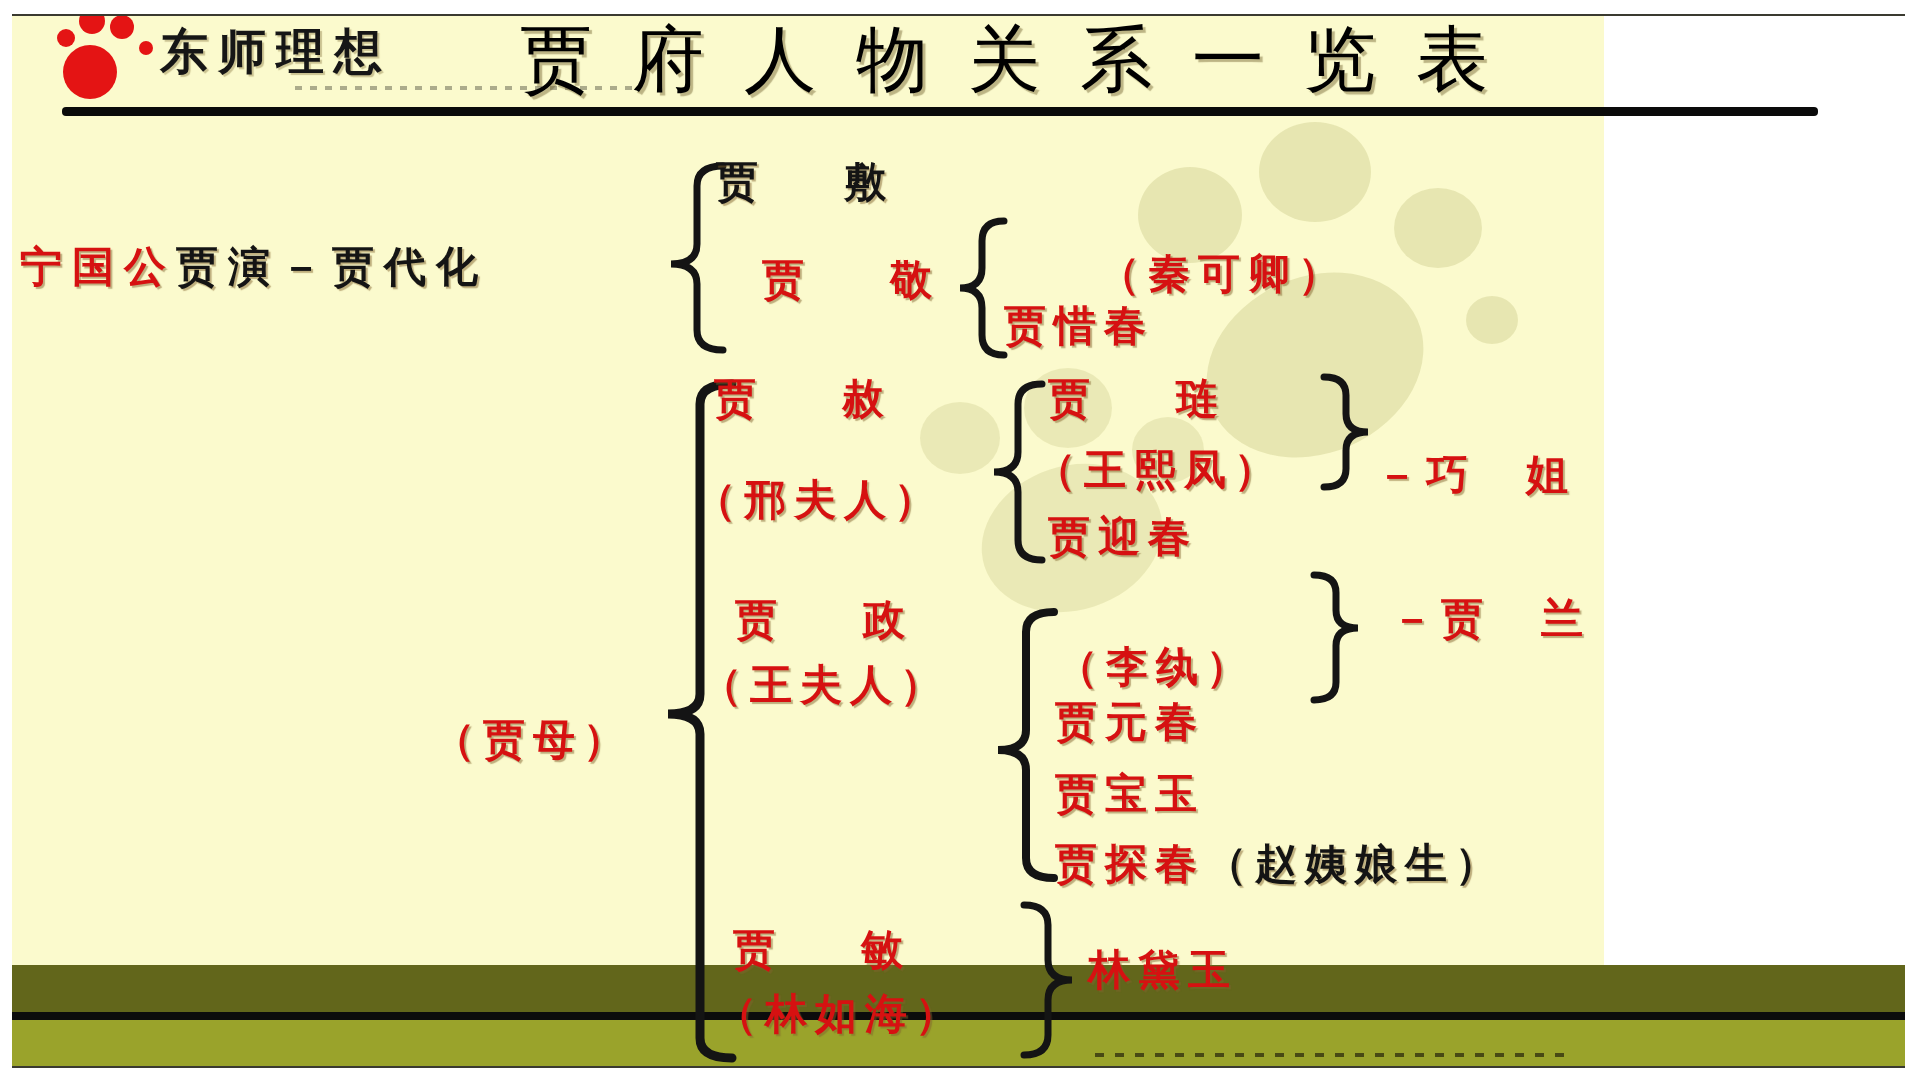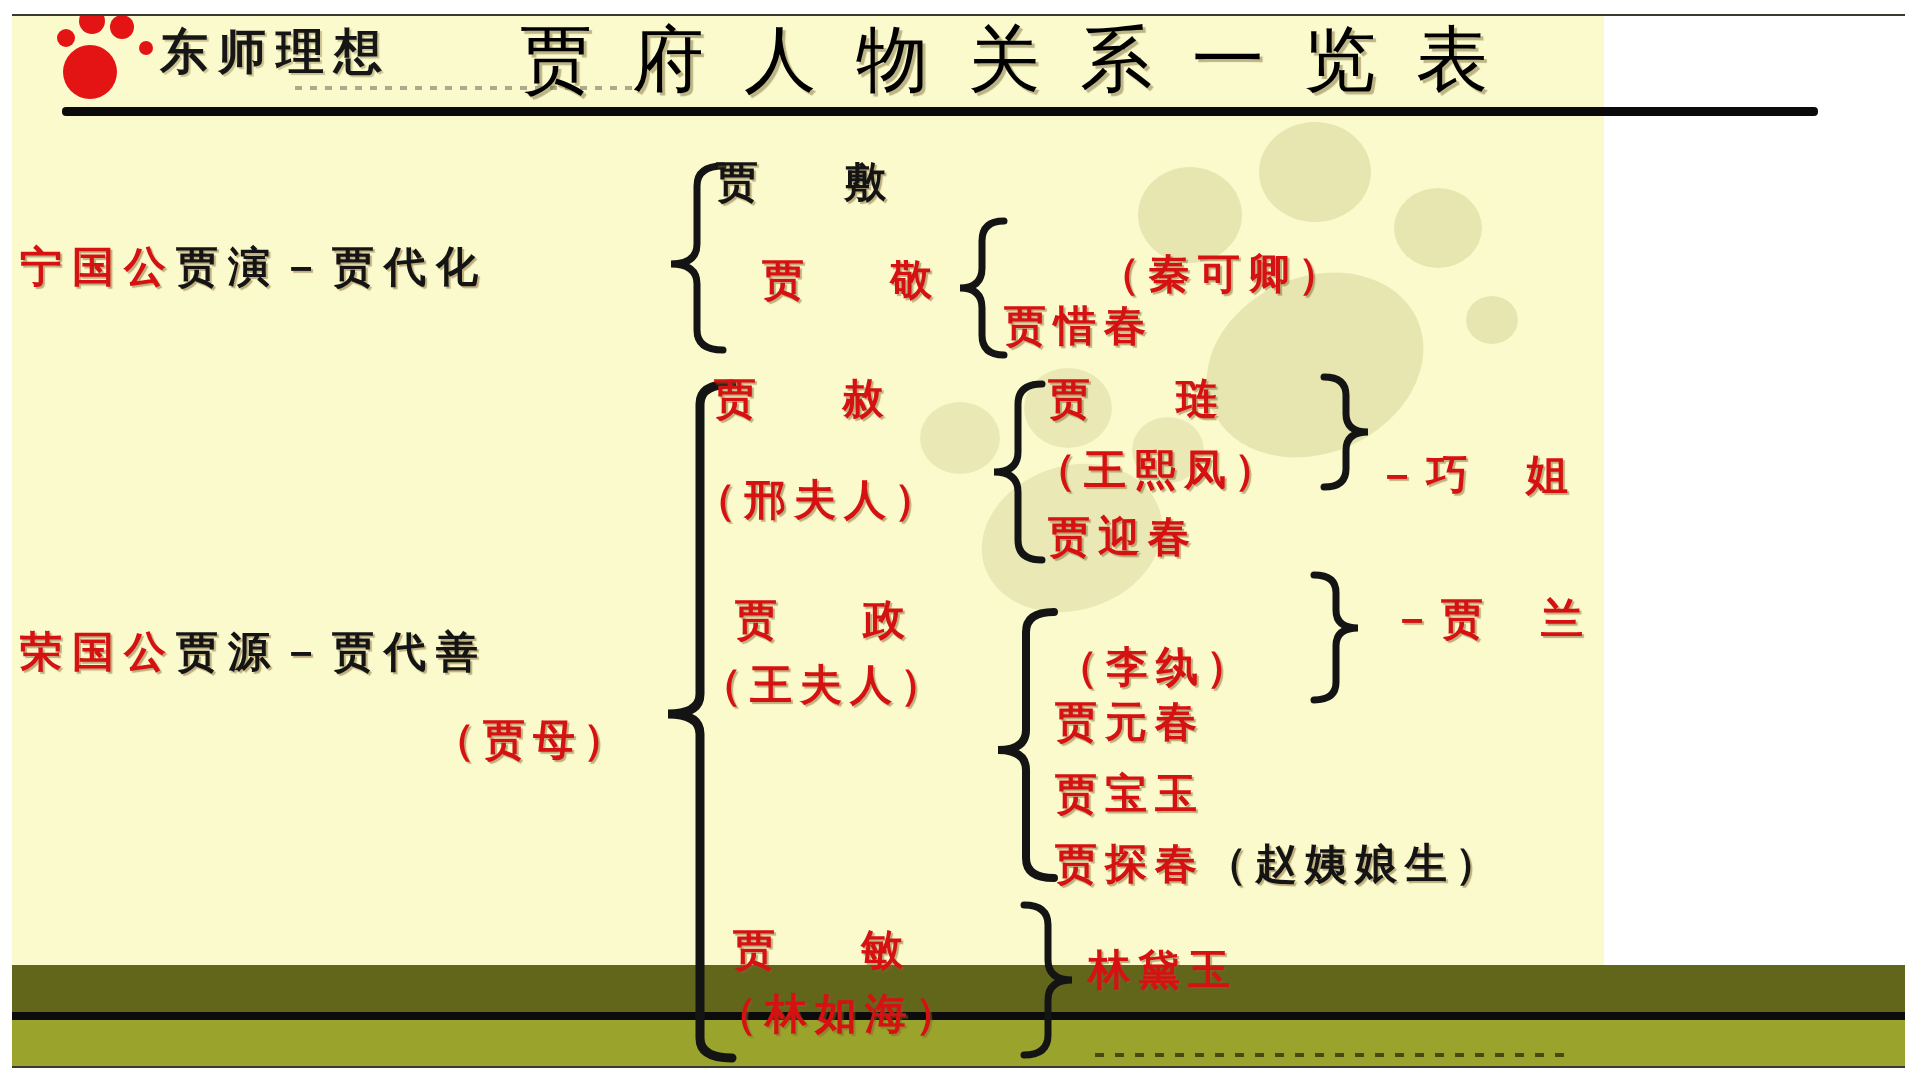--- a/index.html
+++ b/index.html
@@ -78,23 +78,20 @@
   <div class="rule" style="left:62px;top:107px;width:1756px;height:9px;"></div>
 
   <div class="t row" style="left:20px;top:248px;letter-spacing:10px;">
     <span class="red">宁国公</span><span>贾演－贾代化</span>
   </div>
   <div class="t wide" style="left:716px;top:160px;">贾　敷</div>
   <div class="t red wide" style="left:716px;top:258px;margin-left:46px;">贾　敬</div>
   <div class="t red" style="left:1098px;top:252px;">（秦可卿）</div>
   <div class="t red" style="left:1004px;top:304px;">贾惜春</div>
 
-  <div class="t row" style="left:20px;top:633px;letter-spacing:10px;">
-    <span class="red">荣国公</span><span>贾源－贾代善</span>
-  </div>
   <div class="t red" style="left:433px;top:718px;">（贾母）</div>
 
   <div class="t red wide" style="left:714px;top:377px;">贾　赦</div>
   <div class="t red" style="left:694px;top:450px;margin-top:28px;">（邢夫人）</div>
   <div class="t red wide" style="left:1048px;top:377px;">贾　琏</div>
   <div class="t red" style="left:1034px;top:448px;">（王熙凤）</div>
   <div class="t red" style="left:1376px;top:409px;margin-top:44px;">－巧　姐</div>
   <div class="t red" style="left:1048px;top:515px;">贾迎春</div>
 
   <div class="t red wide" style="left:735px;top:598px;">贾　政</div>

